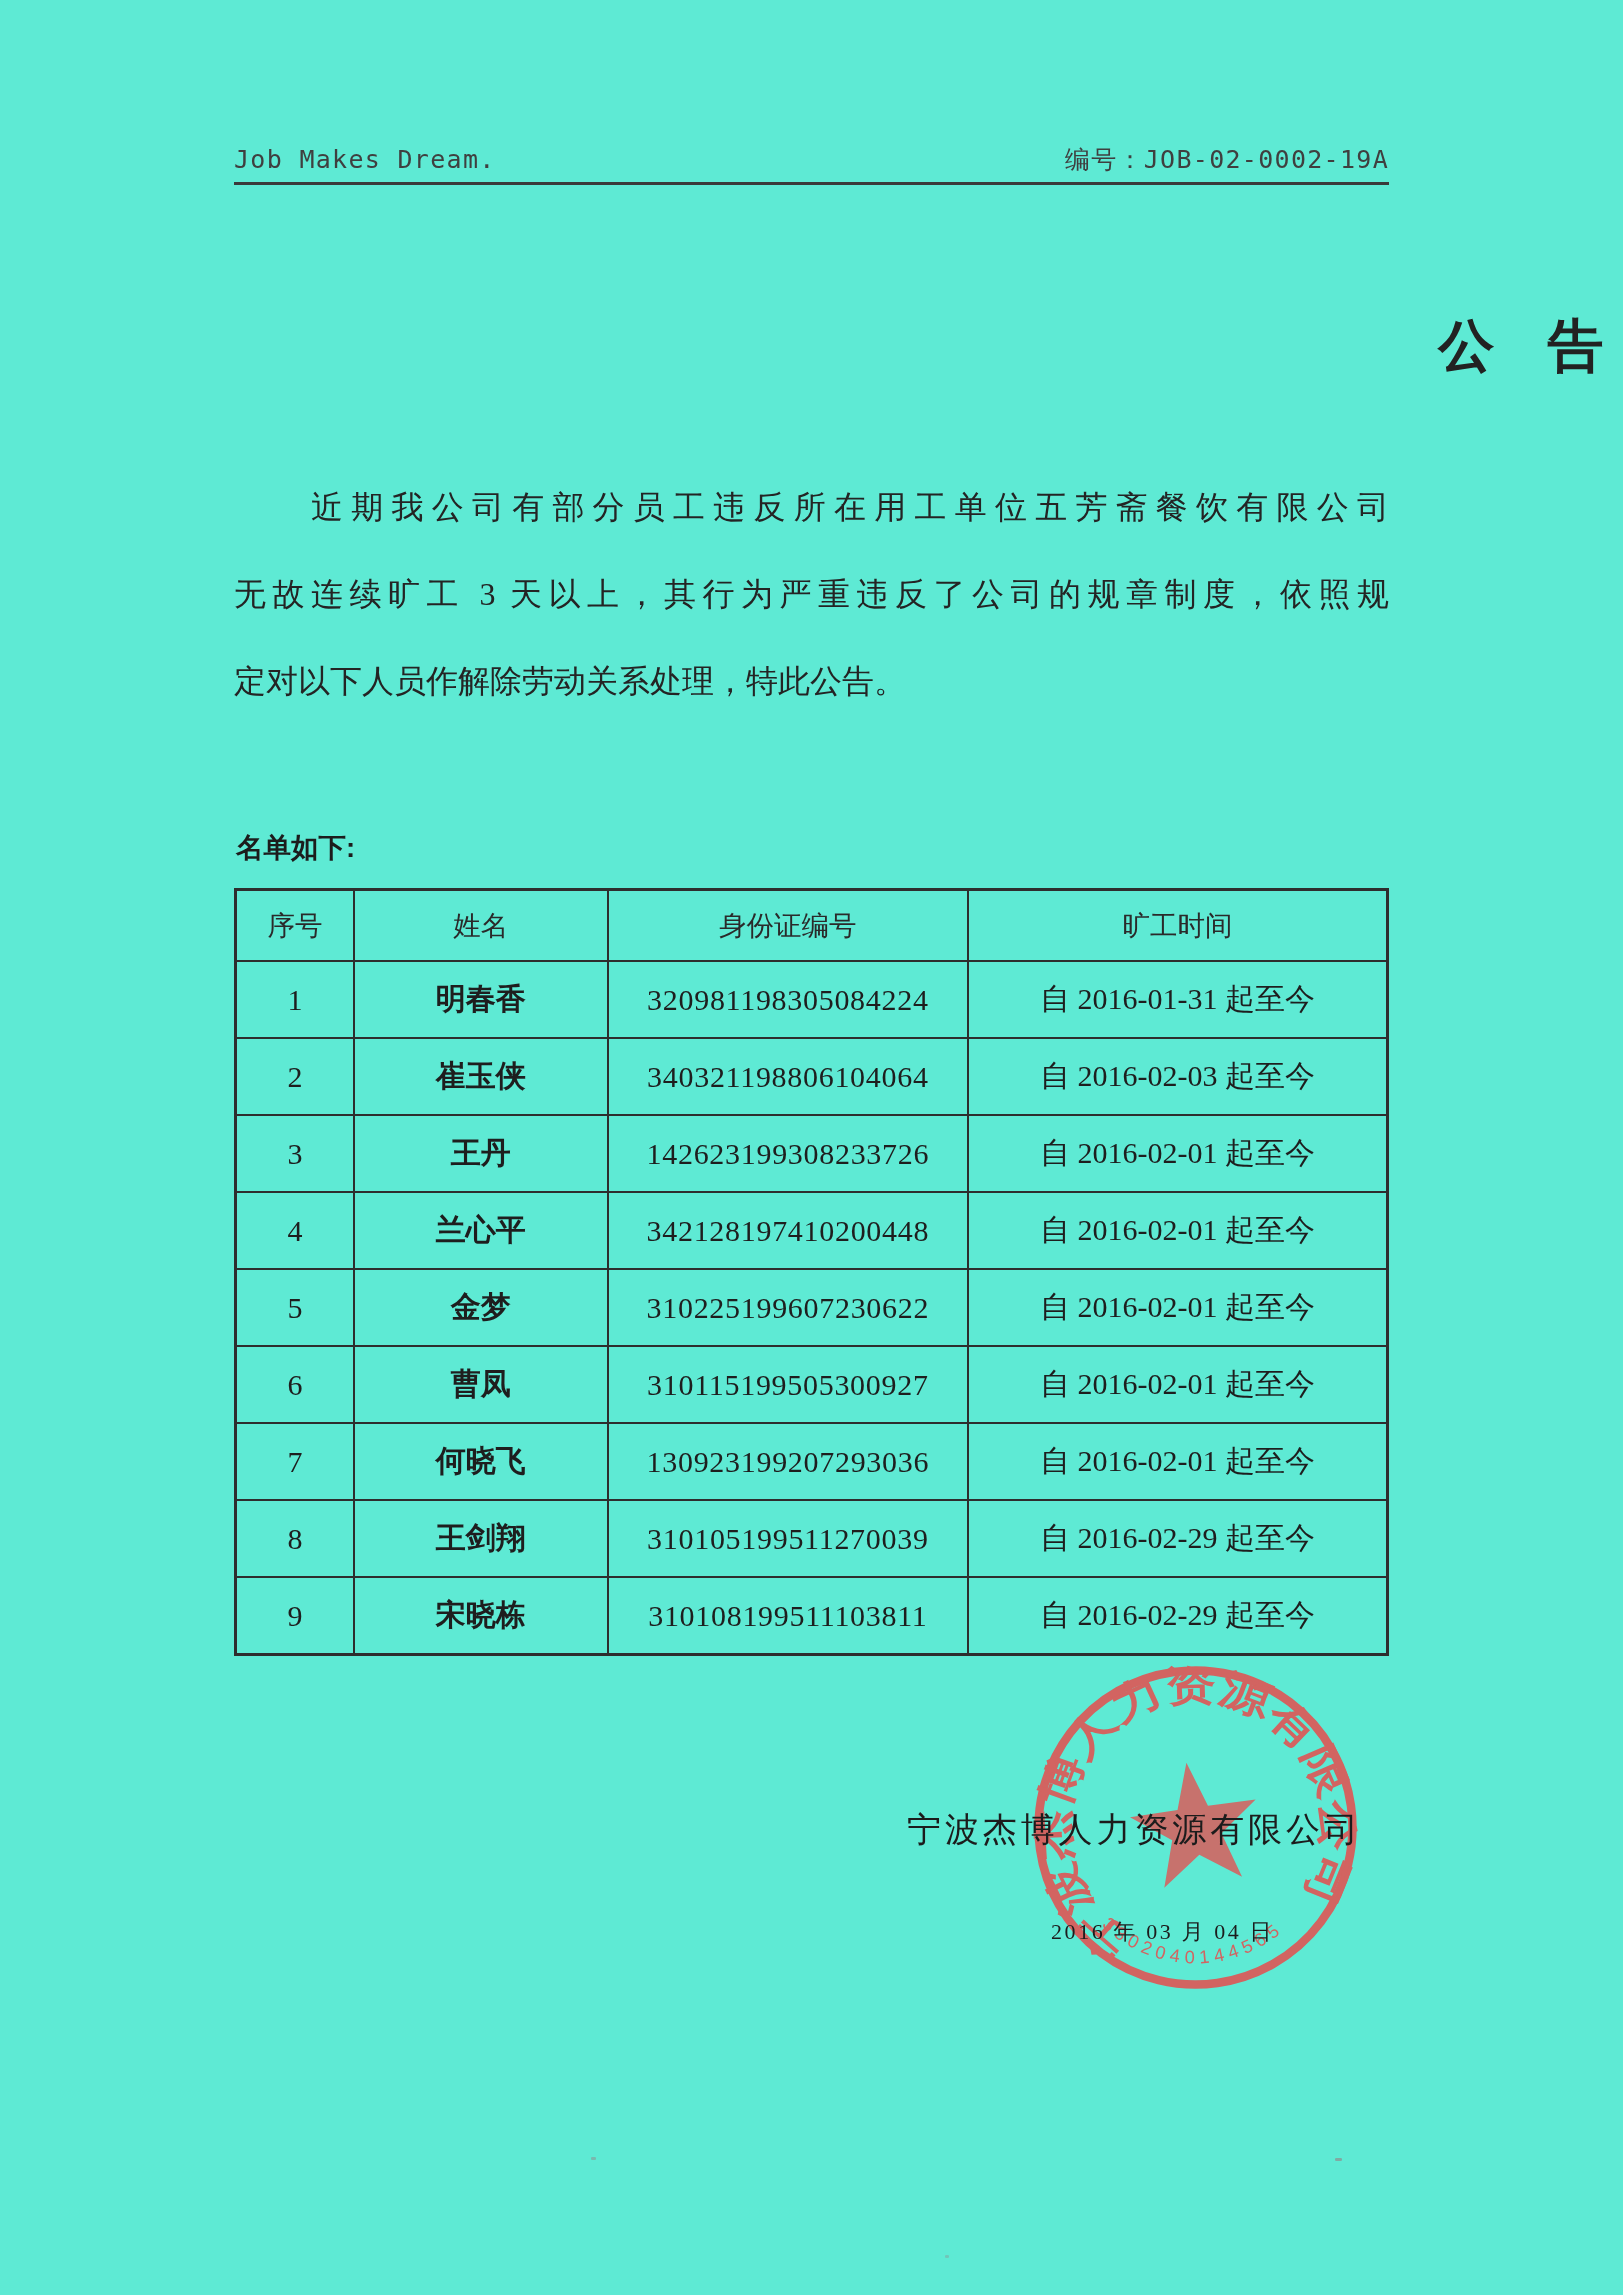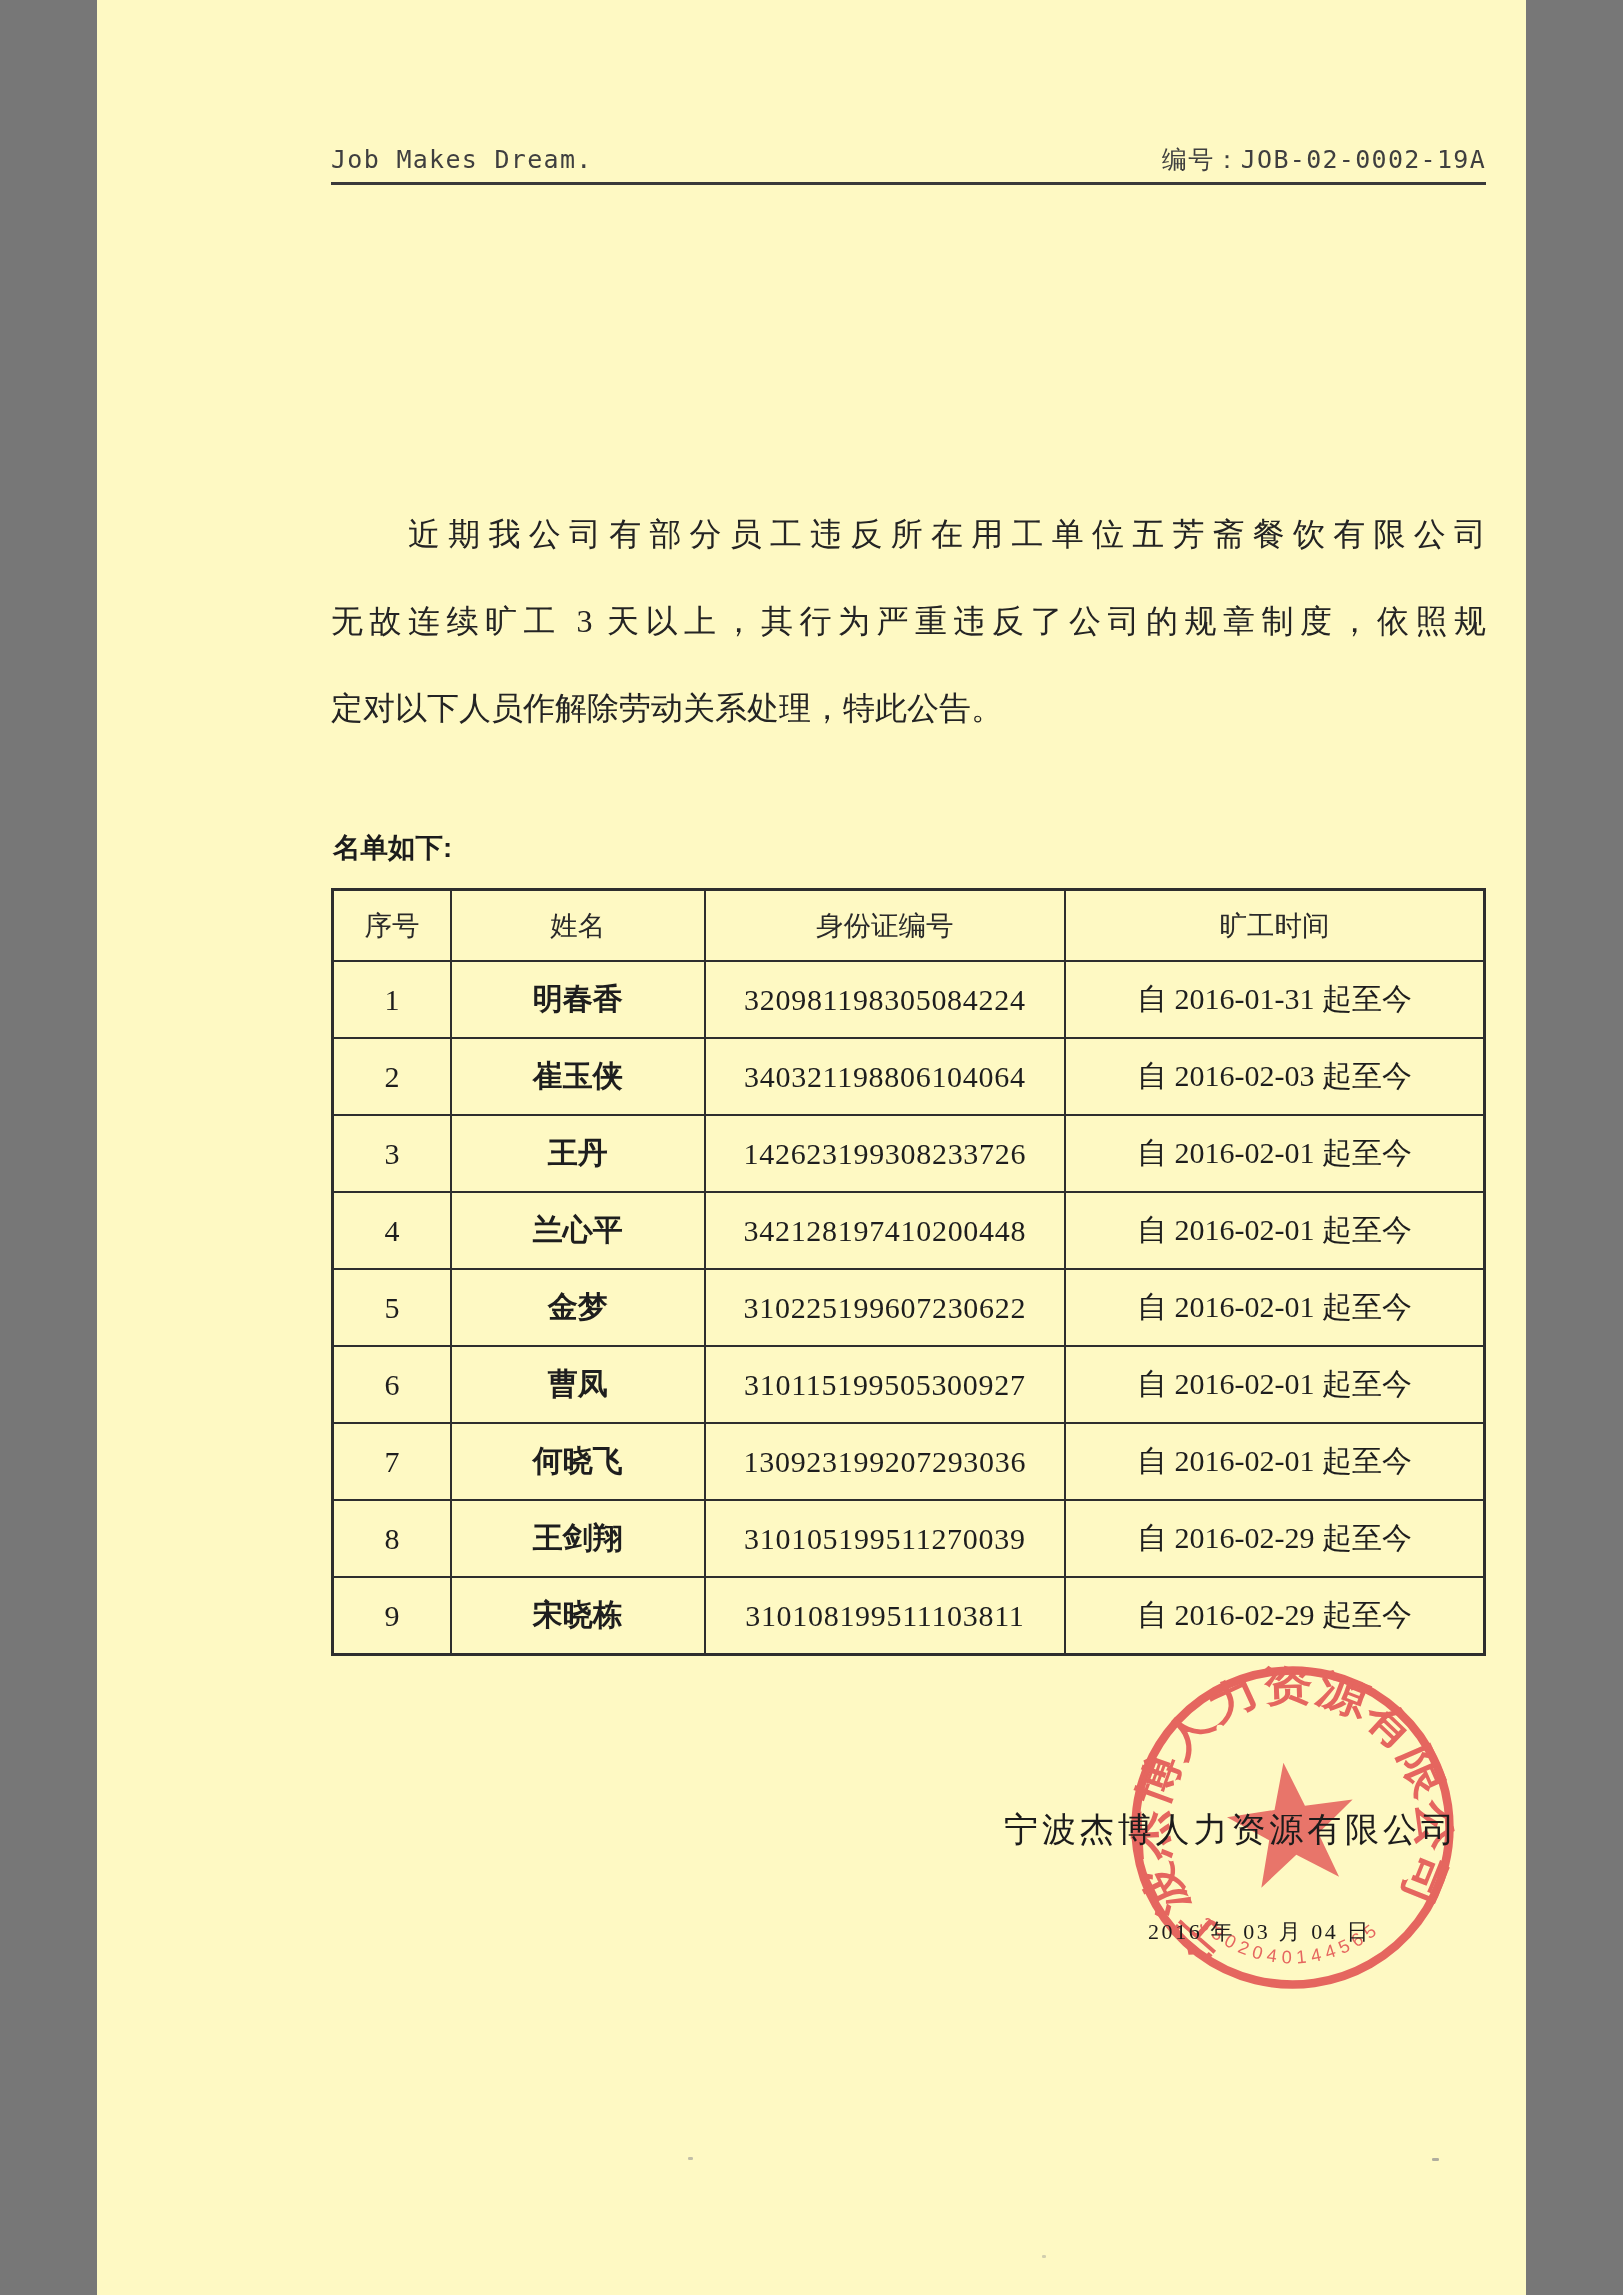--- a/index.html
+++ b/index.html
@@ -1,21 +1,21 @@
 <!DOCTYPE html>
 <html style="font-size:10.5px"><head>
 <meta charset="utf-8">
 <style>
   html, body { margin: 0; padding: 0; background: #777; }
   .page {
     position: relative;
-    width: 1429px;
+    width: 1623px;
     height: 2295px;
     margin: 0 auto;
-    background: #fef9c3;
+    background: #5eead4;
     overflow: hidden;
     font-family: "Liberation Serif", serif;
     color: #1e1e1e;
     text-decoration: underline;
   }
 
   
   .doc-header {
     position: absolute;
     left: 234px; top: 143px;
@@ -43,21 +43,21 @@
     text-align: right;
     font-size: 56px;
     font-weight: 700;
     letter-spacing: 19.6px;
     color: #222;
   }
 
   
   .body-paragraph {
     position: absolute;
-    left: 234px; top: 491px;
+    left: 234px; top: 464px;
     width: 1155px;
     font-size: 32px;
     color: #242424;
   }
   .para-line {
     display: block;
     height: 87px;
     line-height: 87px;
     white-space: nowrap;
     text-align: justify;

